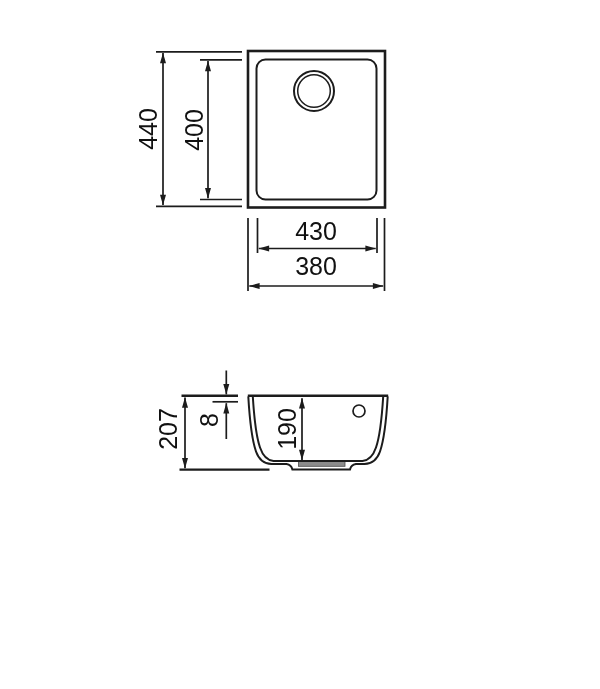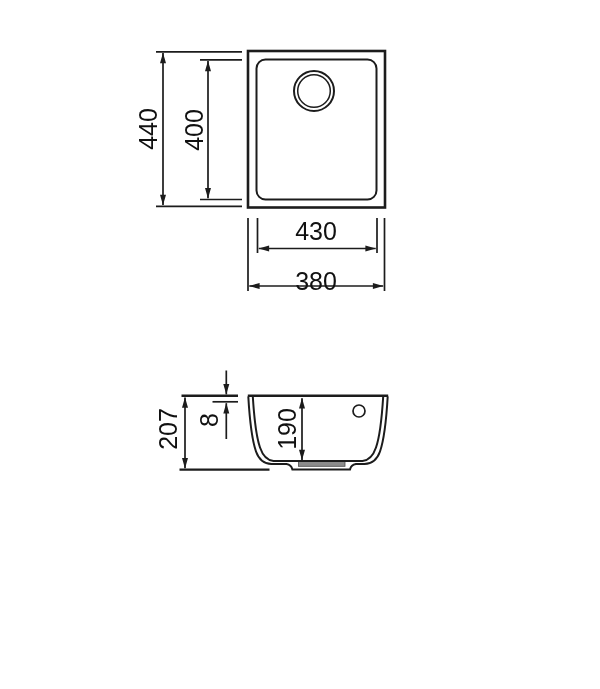--- a/index.html
+++ b/index.html
@@ -110,21 +110,21 @@
       <line x1="302" y1="398.2" x2="302" y2="460" marker-start="url(#arr)" marker-end="url(#arr)"></line>
     </g>
   </svg>
 
   <div class="label v" style="left:148px; top:129px">440</div>
 
   <div class="label v" style="left:194px; top:130px">400</div>
 
   <div class="label" style="left:316px; top:231px">430</div>
 
-  <div class="label" style="left:316px; top:281px">380</div>
+  <div class="label" style="left:316px; top:266px">380</div>
 
   <div class="label v" style="left:168px; top:429px">207</div>
 
   <div class="label v" style="left:209px; top:420px">8</div>
 
   <div class="label v" style="left:287px; top:429px">190</div>
 
 </div>
 
 </body></html>

